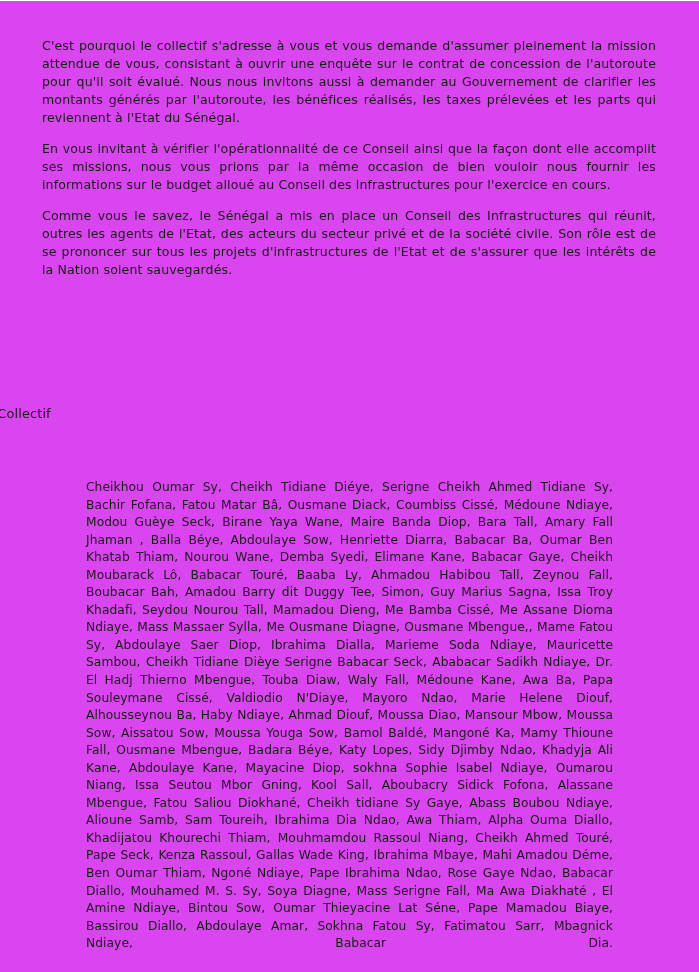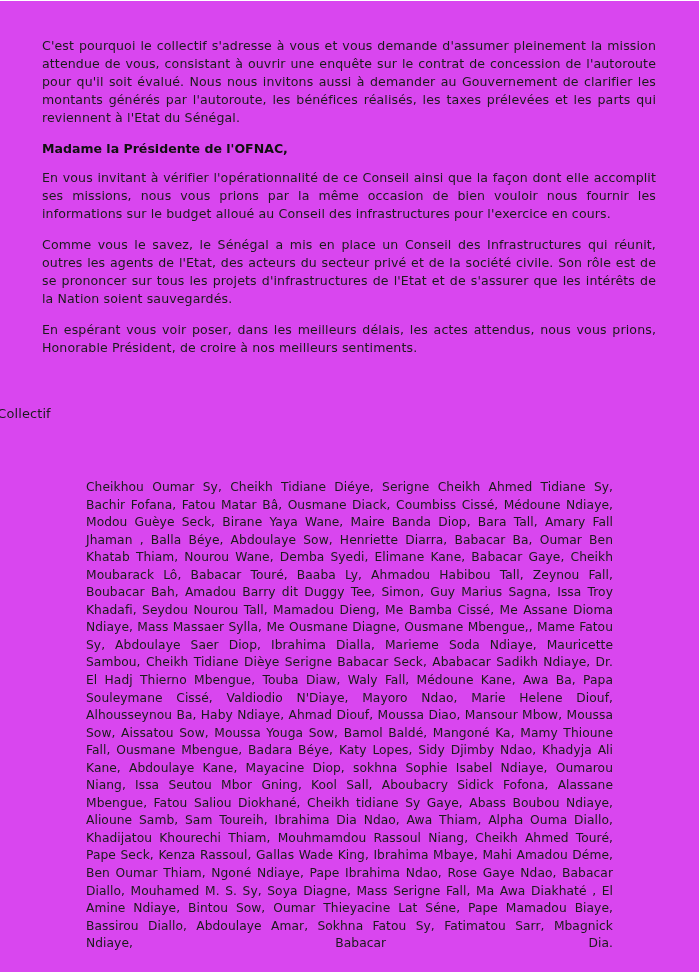--- a/index.html
+++ b/index.html
@@ -97,27 +97,25 @@
 </style>
 </head>
 <body>
 
 <div class="page">
 
   <div class="body-col">
 
     <p class="para">C'est pourquoi le collectif s'adresse à vous et vous demande d'assumer pleinement la mission attendue de vous, consistant à ouvrir une enquête sur le contrat de concession de l'autoroute pour qu'il soit évalué. Nous nous invitons aussi à demander au Gouvernement de clarifier les montants générés par l'autoroute, les bénéfices réalisés, les taxes prélevées et les parts qui reviennent à l'Etat du Sénégal.</p>
 
-    <p class="salutation">Madame la Présidente de l'OFNAC,</p>
 
     <p class="para">En vous invitant à  vérifier l'opérationnalité de ce Conseil ainsi que la façon dont elle accomplit ses missions, nous vous prions par la même occasion de bien vouloir nous fournir les informations sur le budget alloué au Conseil des infrastructures pour l'exercice en cours.</p>
 
     <p class="para">Comme vous le savez, le Sénégal a mis en place un Conseil des Infrastructures qui réunit, outres les agents de l'Etat, des acteurs du secteur privé et de la société civile. Son rôle est de se prononcer sur tous les projets d'infrastructures de l'Etat et de s'assurer que les intérêts de la Nation soient sauvegardés.</p>
 
-    <p class="para">En espérant vous voir poser, dans les meilleurs délais, les actes attendus, nous vous prions, Honorable Président, de croire à nos meilleurs sentiments.</p>
 
   </div>
 
   <div class="collectif-heading">
     <span class="ch-inner">Le Collectif</span>
   </div>
 
   <div class="signatories">Cheikhou Oumar Sy, Cheikh Tidiane Diéye, Serigne Cheikh Ahmed Tidiane Sy, Bachir Fofana, Fatou Matar Bâ, Ousmane Diack, Coumbiss Cissé, Médoune Ndiaye, Modou Guèye Seck, Birane Yaya Wane, Maire Banda Diop, Bara Tall, Amary Fall Jhaman , Balla Béye, Abdoulaye Sow, Henriette Diarra, Babacar Ba, Oumar Ben Khatab Thiam, Nourou Wane, Demba Syedi, Elimane Kane, Babacar Gaye, Cheikh Moubarack Lô, Babacar Touré, Baaba Ly, Ahmadou Habibou Tall, Zeynou Fall, Boubacar Bah, Amadou Barry dit Duggy Tee, Simon, Guy Marius Sagna, Issa Troy Khadafi, Seydou Nourou Tall, Mamadou Dieng, Me Bamba Cissé, Me Assane Dioma Ndiaye, Mass Massaer Sylla, Me Ousmane Diagne, Ousmane Mbengue,, Mame Fatou Sy, Abdoulaye Saer Diop, Ibrahima Dialla, Marieme Soda Ndiaye, Mauricette Sambou, Cheikh Tidiane Dièye Serigne Babacar Seck, Ababacar Sadikh Ndiaye, Dr. El Hadj Thierno Mbengue, Touba Diaw, Waly Fall, Médoune Kane, Awa Ba, Papa Souleymane Cissé, Valdiodio N'Diaye, Mayoro Ndao, Marie Helene Diouf, Alhousseynou Ba, Haby Ndiaye, Ahmad Diouf, Moussa Diao, Mansour Mbow, Moussa Sow, Aissatou Sow, Moussa Youga Sow, Bamol Baldé, Mangoné Ka, Mamy Thioune Fall, Ousmane Mbengue, Badara Béye, Katy Lopes, Sidy Djimby Ndao, Khadyja Ali Kane, Abdoulaye Kane, Mayacine Diop, sokhna Sophie Isabel Ndiaye, Oumarou Niang, Issa Seutou Mbor Gning, Kool Sall, Aboubacry Sidick Fofona, Alassane Mbengue, Fatou Saliou Diokhané, Cheikh tidiane Sy Gaye, Abass Boubou Ndiaye, Alioune Samb, Sam Toureih, Ibrahima Dia Ndao, Awa Thiam, Alpha Ouma Diallo, Khadijatou Khourechi Thiam, Mouhmamdou Rassoul Niang, Cheikh Ahmed Touré, Pape Seck, Kenza Rassoul, Gallas Wade King, Ibrahima Mbaye, Mahi Amadou Déme, Ben Oumar Thiam, Ngoné Ndiaye, Pape Ibrahima Ndao, Rose Gaye Ndao, Babacar Diallo, Mouhamed M. S. Sy, Soya Diagne, Mass Serigne Fall, Ma Awa Diakhaté , El Amine Ndiaye, Bintou Sow, Oumar Thieyacine Lat Séne, Pape Mamadou Biaye, Bassirou Diallo, Abdoulaye Amar, Sokhna Fatou Sy, Fatimatou Sarr, Mbagnick Ndiaye, Babacar Dia.</div>
 
 </div>

